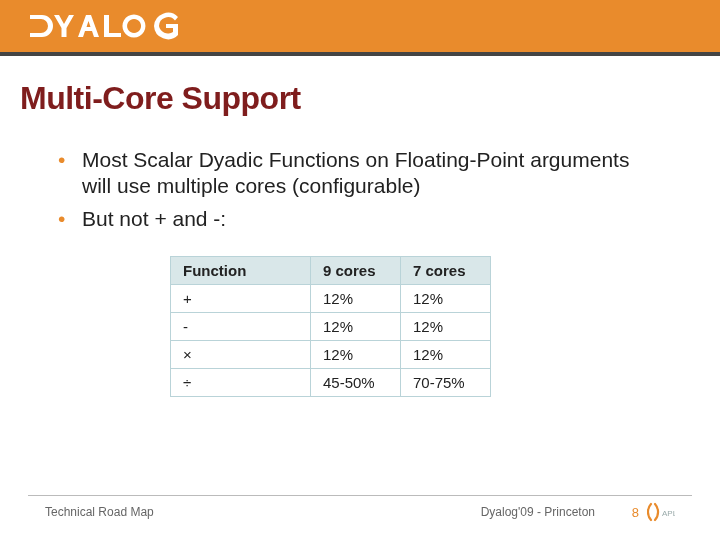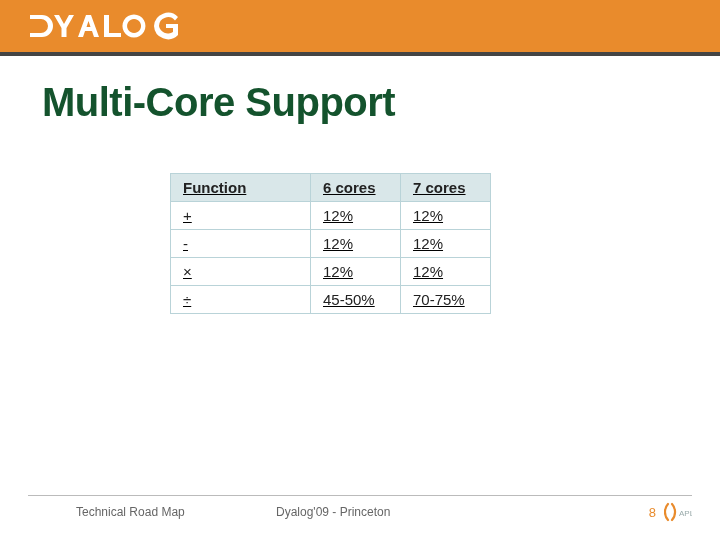--- a/index.html
+++ b/index.html
@@ -4,40 +4,40 @@
 <style>
   * { margin: 0; padding: 0; box-sizing: border-box; }
   html, body { width: 720px; height: 540px; font-family: Arial, Helvetica, sans-serif; background: #fff; }
   .slide { width: 720px; height: 540px; position: relative; }
 
   .topbar { background: #e98b2c; height: 52px; display: flex; align-items: center; padding-left: 28px; }
   .logo svg { display: block; }
 
   .rule-dark { height: 4px; background: #444; }
 
-  .title { font-size: 40px; font-weight: 700; color: #14532d; letter-spacing: -0.5px; padding: 24px 0 0 42px; }
+  .title { font-size: 32px; font-weight: 700; color: #7f1d1d; letter-spacing: -0.5px; padding: 24px 0 0 20px; }
 
   .bullets { padding: 30px 58px 0 58px; font-size: 21px; color: #222; line-height: 1.25; }
   .bullets li { list-style: none; position: relative; padding-left: 24px; margin-bottom: 6px; }
   .bullets li::before { content: "•"; position: absolute; left: 0; top: 0; color: #e98b2c; font-size: 21px; }
 
   .table-wrap { padding: 18px 0 0 170px; }
-  table { border-collapse: collapse; font-size: 15px; text-decoration: underline; }
+  table { border-collapse: collapse; font-size: 15px; }
   th, td { text-align: left; border: 1px solid #b9d3d8; padding: 5px 12px; }
   th.fn-col, td.fn-col { width: 140px; }
   th.c-col, td.c-col { width: 90px; }
   thead th { background: #d9e7e9; font-weight: 700; color: #222; }
   tbody td { background: #fff; color: #222; }
   tbody td.fn-col { font-family: Arial, sans-serif; }
 
   .footer { position: absolute; left: 0; right: 0; bottom: 18px; font-size: 12px; color: #666; }
   .footer .rule-thin { height: 1px; background: #bbb; margin: 0 28px 6px 28px; }
-  .footer-row { display: flex; align-items: center; padding: 0 28px; margin-left: 48px; }
+  .footer-row { display: flex; align-items: center; padding: 0 45px; }
   .footer-left { flex: 0 0 200px; }
-  .footer-center { flex: 1; text-align: left; }
+  .footer-center { flex: 1; text-align: right; }
   .footer-right { flex: 0 0 80px; text-align: right; display: flex; align-items: center; justify-content: flex-end; gap: 8px; }
   .pagenum { color: #e98b2c; font-size: 13px; }
   .apl-mark svg { display: inline-block; vertical-align: middle; }
 </style>
 </head>
 <body>
 
 <div class="slide">
 
   <div class="topbar">
@@ -58,28 +58,30 @@
           <path d="M138 13 H150 V24 A14 14 0 0 1 126 15 A14 14 0 0 1 150 6 L147 9.5 A9 9 0 0 0 131 15 A9 9 0 0 0 145 21 V17 H138 Z"></path>
         </g>
       </svg>
     </span>
   </div>
   <div class="rule-dark"></div>
 
   <h1 class="title">Multi-Core Support</h1>
 
   <ul class="bullets">
+    <li>Most Scalar Dyadic Functions on Floating-Point arguments will use multiple cores (configurable)</li>
+    <li>But not + and -:</li>
   </ul>
 
   <div class="table-wrap">
     <table>
       <thead>
         <tr>
           <th class="fn-col">Function</th>
-          <th class="c-col">6 cores</th>
+          <th class="c-col">9 cores</th>
           <th class="c-col">7 cores</th>
         </tr>
       </thead>
       <tbody>
         <tr>
           <td class="fn-col">+</td>
           <td class="c-col">12%</td>
           <td class="c-col">12%</td>
         </tr>
         <tr>

